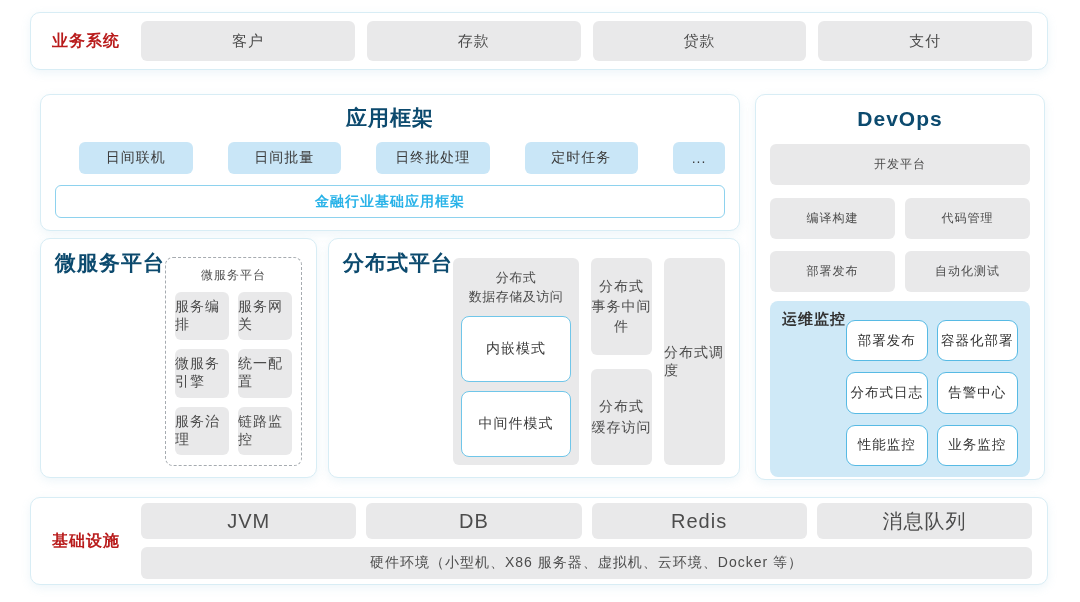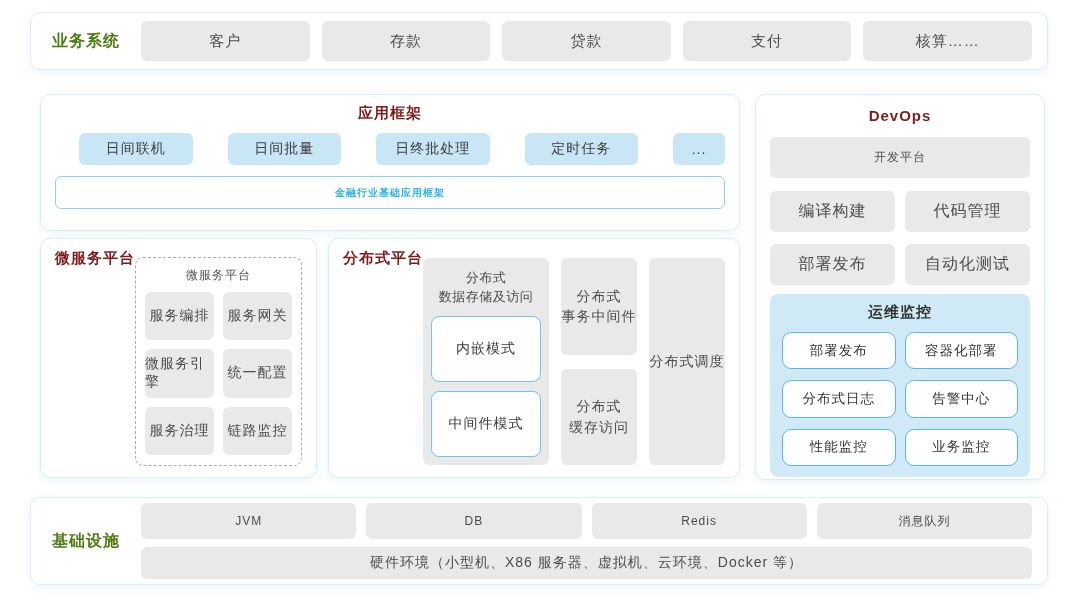--- a/index.html
+++ b/index.html
@@ -15,30 +15,30 @@
   .panel {
     position: absolute;
     background: #fff;
     border: 1px solid #d8edf5;
     border-radius: 10px;
     box-shadow: 0 3px 10px rgba(140, 190, 215, 0.16);
   }
 
   .panel-title {
     text-align: center;
-    font-size: 15px;
+    font-size: 21px;
     font-weight: 600;
-    color: #7f1d1d;
+    color: #0c4a6e;
     letter-spacing: 1px;
   }
 
   .side-label {
     font-size: 16px;
     font-weight: 600;
-    color: #4d7c0f;
+    color: #b91c1c;
     letter-spacing: 1px;
     text-align: center;
     flex: 0 0 110px;
   }
 
   .gray-box {
     background: #e9e9ea;
     border-radius: 6px;
     display: flex; align-items: center; justify-content: center;
     color: #4c4c4c; font-size: 15px;
@@ -74,21 +74,21 @@
   .appfw-panel { left: 40px; top: 94px; width: 700px; height: 137px; padding-top: 9px; }
   .appfw-row { margin: 10px 14px 0; display: flex; gap: 11px; }
   .appfw-row .blue-box { flex: 1; height: 32px; }
   .appfw-row .blue-box.dots { flex: 0 0 52px; }
   .fin-base {
     margin: 11px 14px 0; height: 33px;
     background: #fff;
     border: 1px solid #8ed2ee;
     border-radius: 6px;
     display: flex; align-items: center; justify-content: center;
-    color: #2ab3e8; font-size: 10px; font-weight: 700;
+    color: #2ab3e8; font-size: 14px; font-weight: 700;
     letter-spacing: 1px;
   }
 
   
   .micro-panel {
     left: 40px; top: 238px; width: 277px; height: 240px;
     padding: 10px 14px 11px;
     display: flex; 
   }
   .micro-dashed {
@@ -143,62 +143,61 @@
     left: 755px; top: 94px; width: 290px; height: 386px;
     padding: 12px 14px 2px;
     display: flex; flex-direction: column;
   }
   .devops-platform { margin-top: 13px; height: 41px; flex: 0 0 41px; font-size: 12px; }
   .devops-grid {
     margin-top: 13px;
     display: grid; grid-template-columns: 1fr 1fr;
     column-gap: 10px; row-gap: 12px;
   }
-  .devops-grid .gray-box { height: 41px; font-size: 16px; }
+  .devops-grid .gray-box { height: 41px; font-size: 12px; }
   .ops-monitor {
     margin-top: 9px; flex: 1;
     background: #cfe9f7;
     border-radius: 8px;
     padding: 9px 12px 11px;
-    display: flex; flex-direction: column;
+    display: flex; flex-direction: row;
   }
   .ops-title {
     text-align: center; font-size: 15px; font-weight: 600; color: #333;
     letter-spacing: 1px;
   }
   .ops-grid {
     margin-top: 10px; flex: 1;
     display: grid; grid-template-columns: 1fr 1fr;
     grid-auto-rows: 1fr;
     column-gap: 9px; row-gap: 11px;
   }
 
   
   .infra-panel {
     left: 30px; top: 497px; width: 1018px; height: 88px;
     display: flex; align-items: center;
   }
   .infra-right { flex: 1; padding-right: 15px; display: flex; flex-direction: column; gap: 8px; }
   .infra-row { display: flex; gap: 10px; }
-  .infra-row .gray-box { flex: 1; height: 36px; font-size: 12px; }
+  .infra-row .gray-box { flex: 1; height: 36px; font-size: 20px; }
   .infra-hw { height: 32px; font-size: 14px; }
 </style>
 </head>
 <body>
 
 <div class="stage">
 
   <div class="panel biz-panel">
     <div class="side-label">业务系统</div>
     <div class="biz-items">
       <div class="gray-box">客户</div>
       <div class="gray-box">存款</div>
       <div class="gray-box">贷款</div>
       <div class="gray-box">支付</div>
-      <div class="gray-box">核算……</div>
     </div>
   </div>
 
   <div class="panel appfw-panel">
     <div class="panel-title">应用框架</div>
     <div class="appfw-row">
       <div class="blue-box">日间联机</div>
       <div class="blue-box">日间批量</div>
       <div class="blue-box">日终批处理</div>
       <div class="blue-box">定时任务</div>

